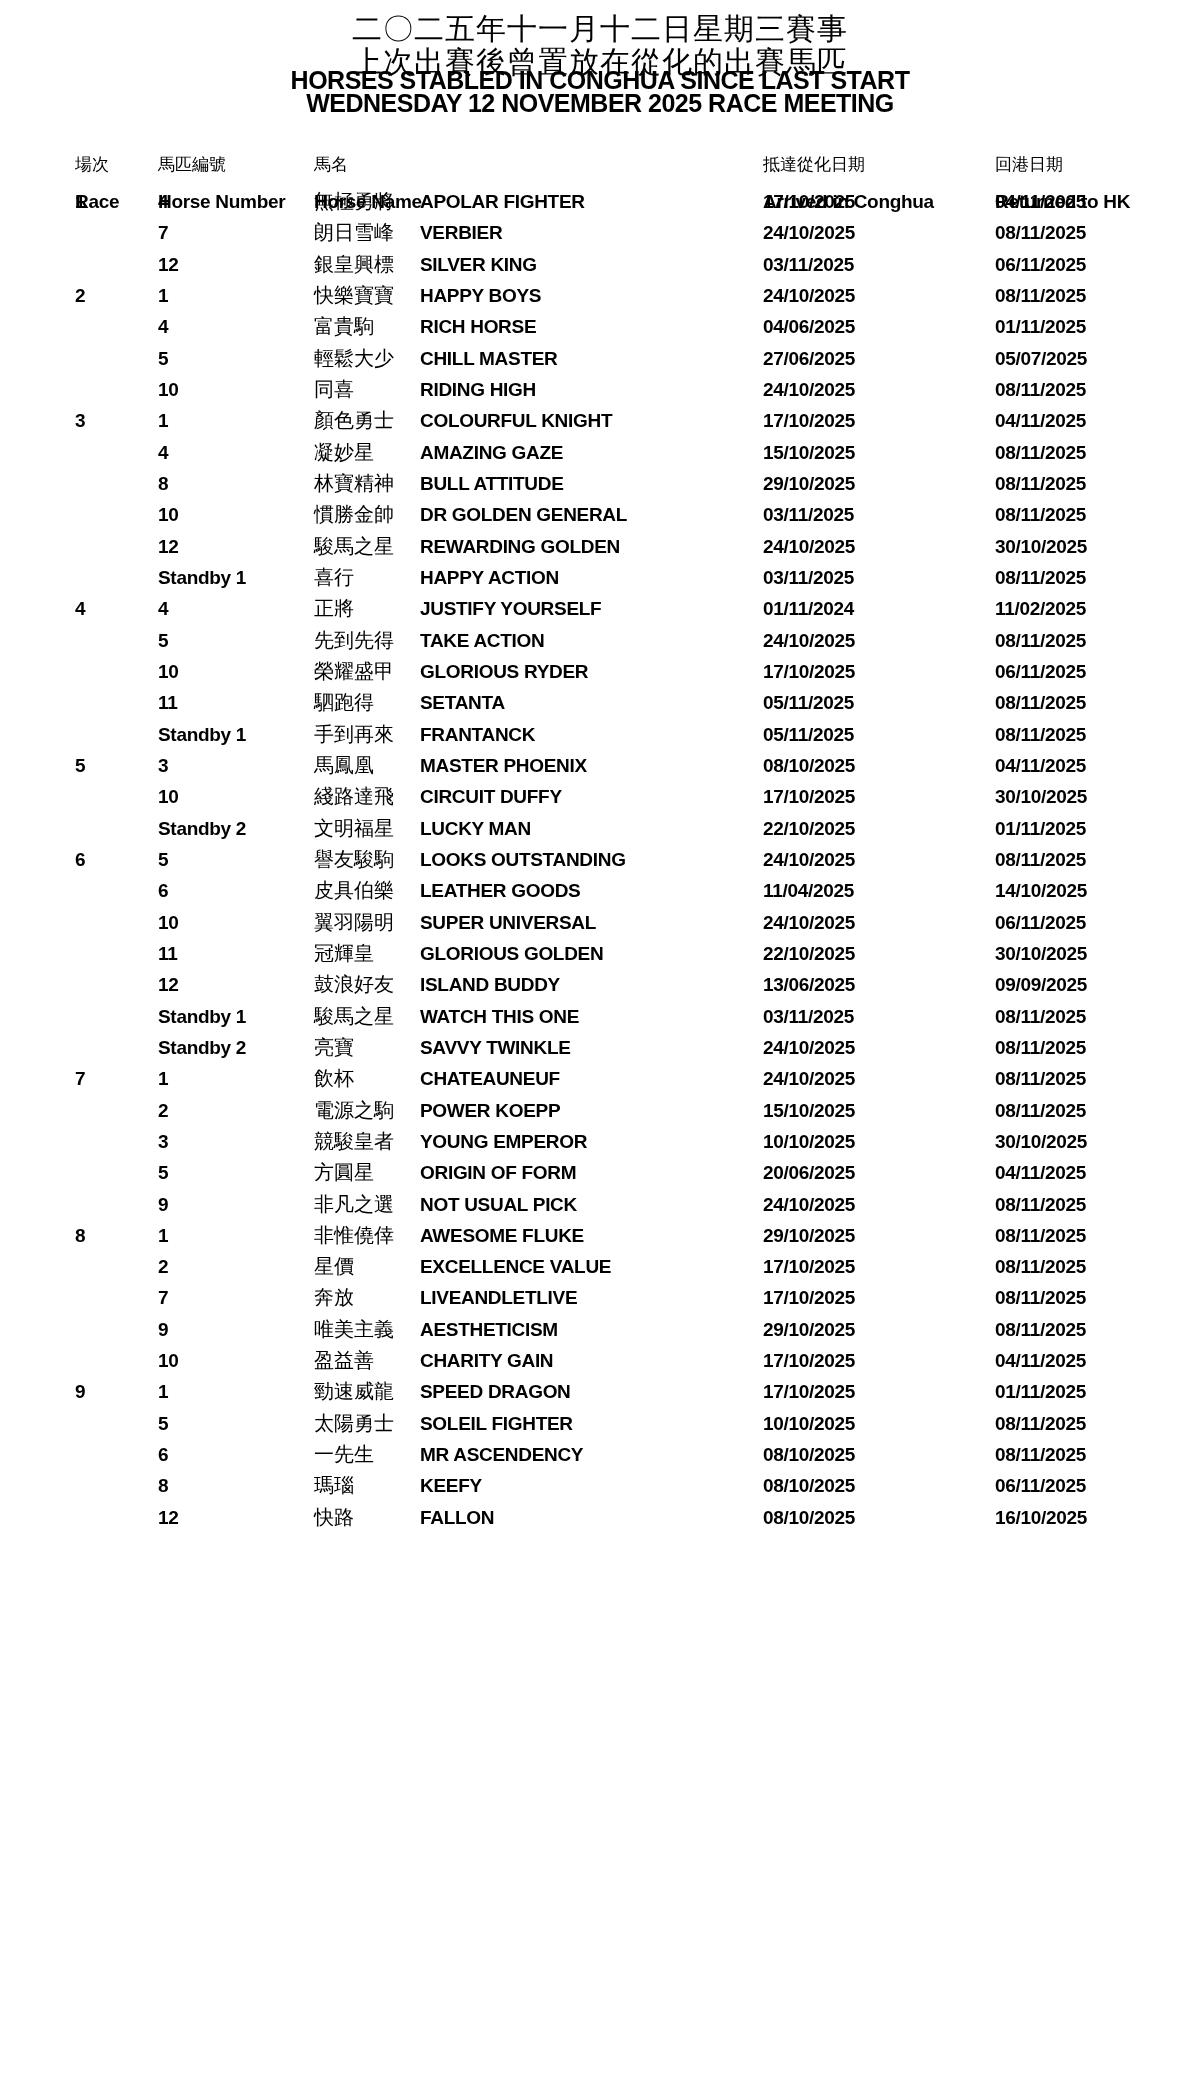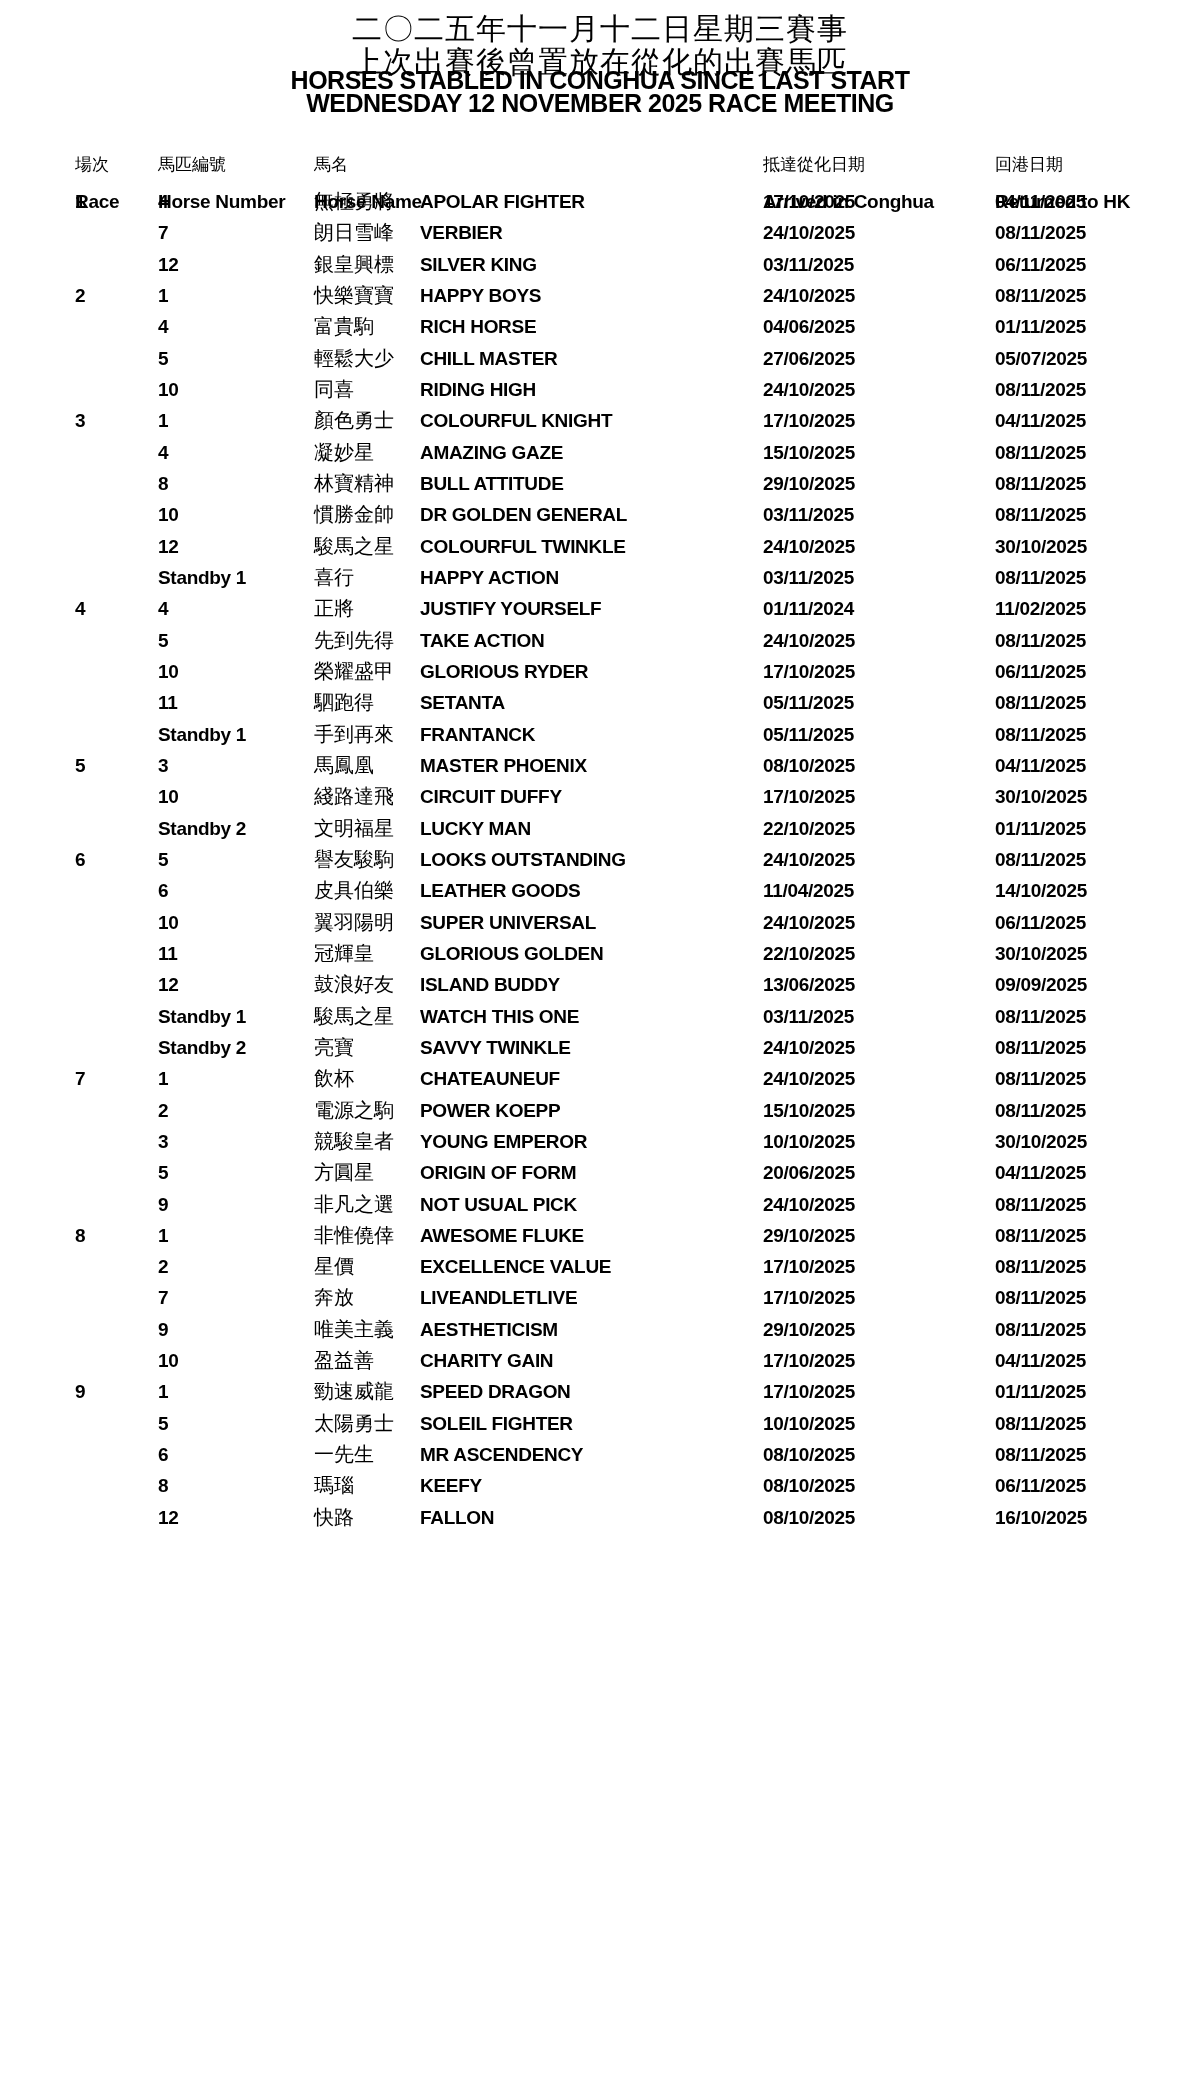--- a/index.html
+++ b/index.html
@@ -205,21 +205,21 @@
         <span class="cell c-num">10</span>
         <span class="cell c-zh">慣勝金帥</span>
         <span class="cell c-en">DR GOLDEN GENERAL</span>
         <span class="cell c-arr">03/11/2025</span>
         <span class="cell c-ret">08/11/2025</span>
       </div>
       <div class="row">
         <span class="cell c-race"></span>
         <span class="cell c-num">12</span>
         <span class="cell c-zh">駿馬之星</span>
-        <span class="cell c-en">COLOURFUL TWINKLE</span>
+        <span class="cell c-en">REWARDING GOLDEN</span>
         <span class="cell c-arr">24/10/2025</span>
         <span class="cell c-ret">30/10/2025</span>
       </div>
       <div class="row">
         <span class="cell c-race"></span>
         <span class="cell c-num">Standby 1</span>
         <span class="cell c-zh">喜行</span>
         <span class="cell c-en">HAPPY ACTION</span>
         <span class="cell c-arr">03/11/2025</span>
         <span class="cell c-ret">08/11/2025</span>

